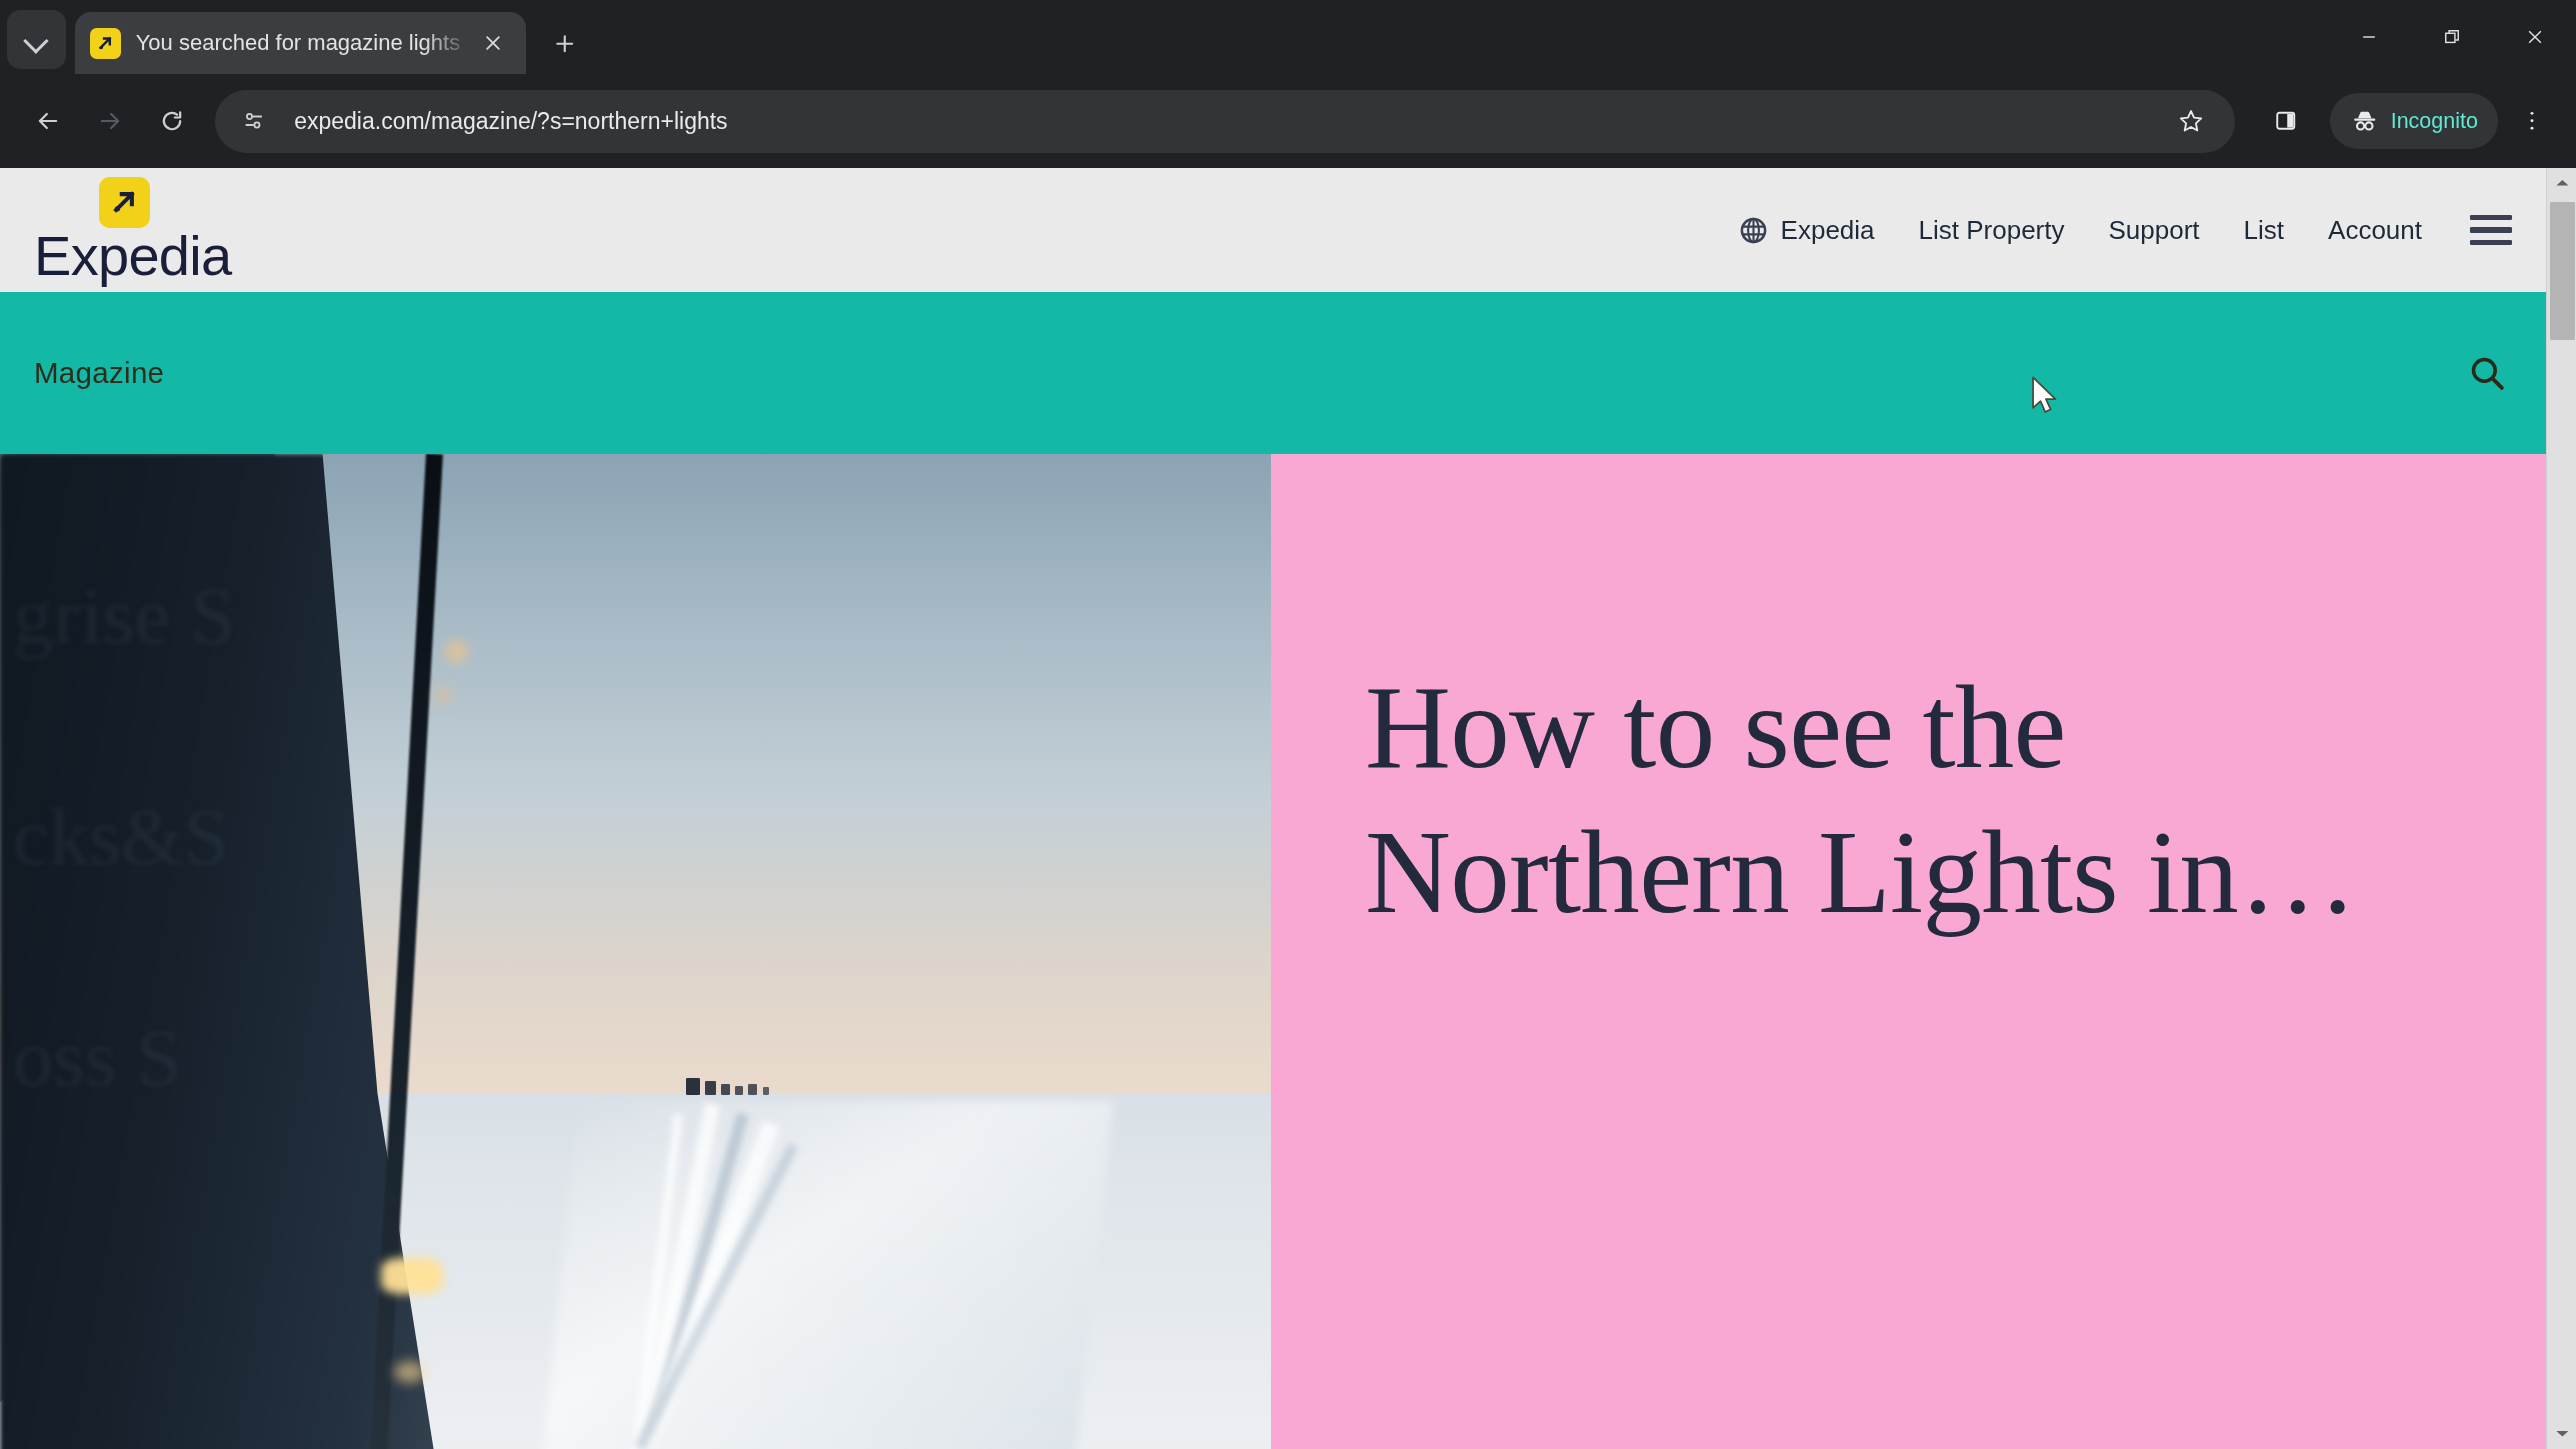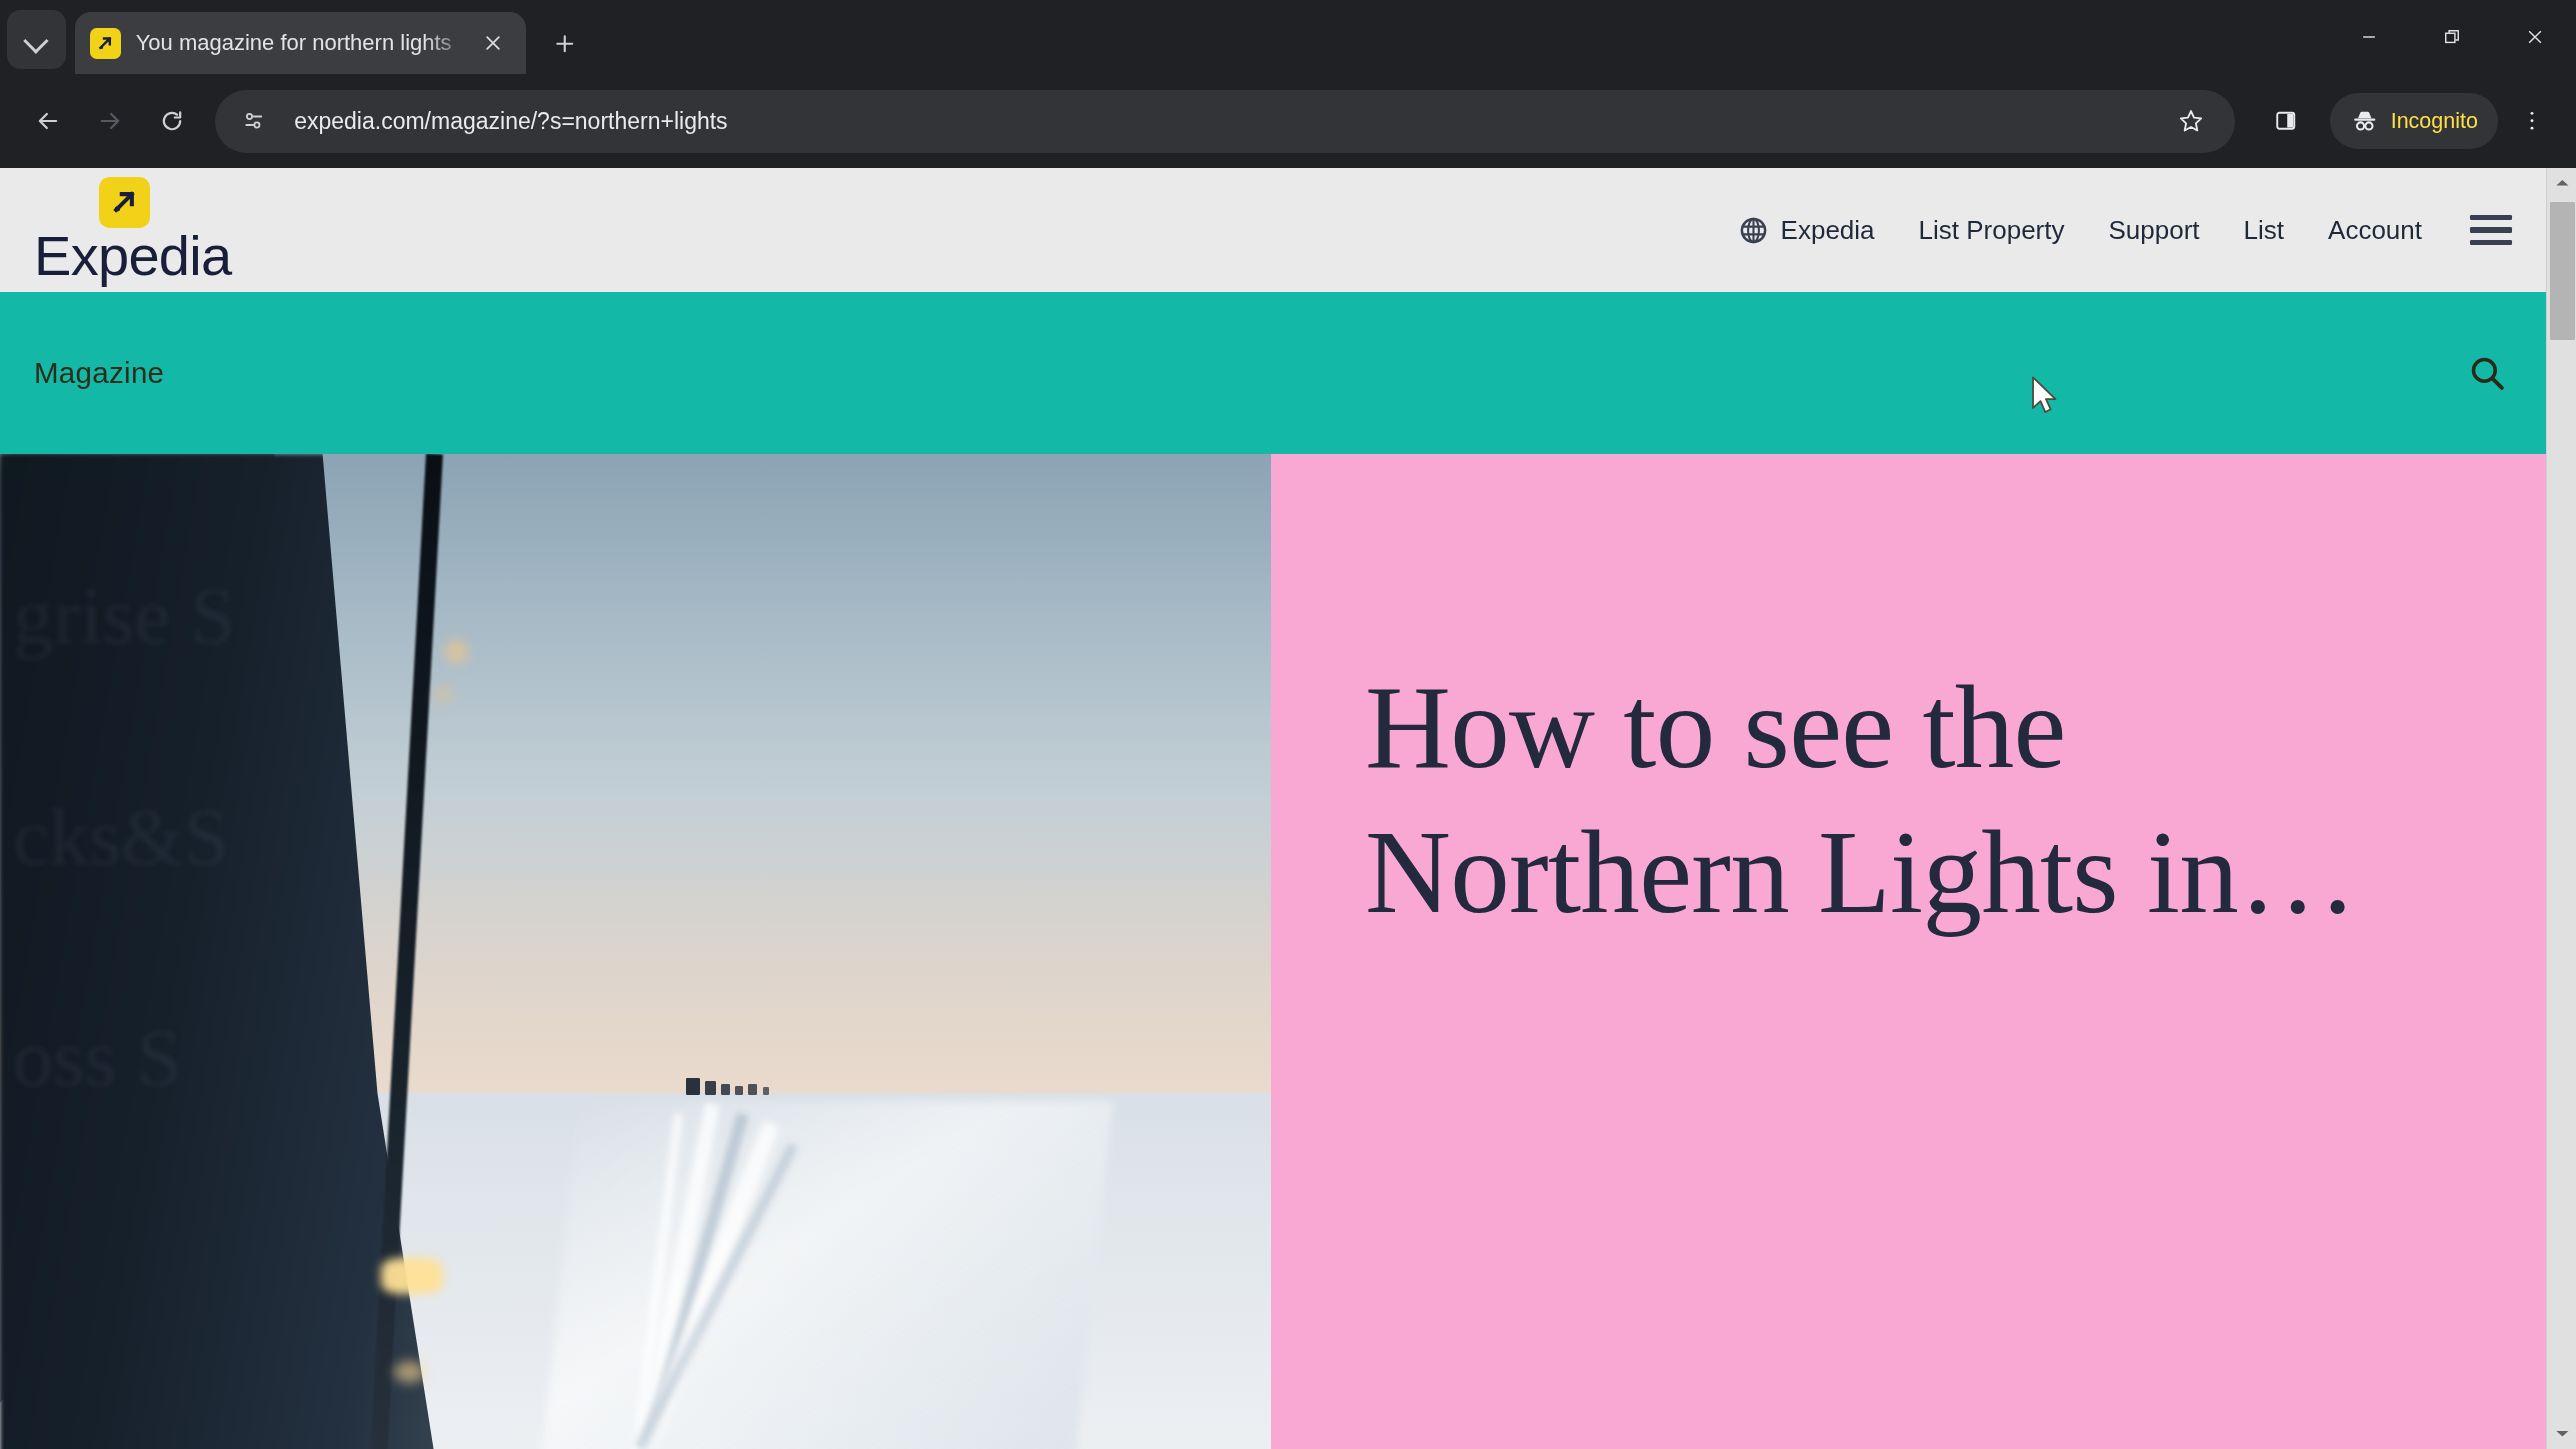--- a/index.html
+++ b/index.html
@@ -99,21 +99,21 @@
   .star-btn{width:59px;height:59px;border-radius:50%;display:flex;align-items:center;justify-content:center;cursor:pointer;flex:0 0 auto;}
   .star-btn svg{width:28px;height:28px;}
   .side-btn{width:59px;height:59px;border-radius:50%;display:flex;align-items:center;justify-content:center;cursor:pointer;flex:0 0 auto;margin-left:4px;}
   .side-btn svg{width:25.5px;height:25.5px;}
   .incognito {
     height:56px; border-radius:28px; background:#333438;
     display:flex;align-items:center;padding:0 20px;margin-left:14.8px;
     cursor:pointer;flex:0 0 auto;
   }
   .incognito svg{width:29.5px;height:29.5px;margin-right:10.7px;}
-  .incognito span{color:#fde047;font-size:21.5px;white-space:nowrap;}
+  .incognito span{color:#5eead4;font-size:21.5px;white-space:nowrap;}
   .menu-btn{width:54px;height:59px;display:flex;align-items:center;justify-content:center;cursor:pointer;flex:0 0 auto;margin-left:6.7px;}
   .menu-btn svg{width:20px;height:25.5px;}
 
   
   .viewport {
     position:absolute; left:0; top:168px; width:2576px; height:1281px;
     background:#e5e3df; overflow:hidden;
   }
   .page { position:absolute; left:0; top:0; width:2546px; height:1281px; }
 
@@ -261,21 +261,21 @@
       <span class="chev"></span>
     </div>
 
     <div class="tab">
       <span class="favicon">
         <svg viewBox="0 0 32 32">
             <path d="M9 22 L22 9 M14 9 H22 V17" stroke="#191e3b" stroke-width="3.4" fill="none" stroke-linecap="square"></path>
             <circle cx="10.5" cy="21.5" r="2.1" fill="#191e3b"></circle>
           </svg>
       </span>
-      <span class="tab-title">You magazine for northern lights</span>
+      <span class="tab-title">You searched for magazine lights</span>
       <span class="tab-close">
         <svg viewBox="0 0 24 24">
             <path d="M5 5 L19 19 M19 5 L5 19" stroke="#d9dadd" stroke-width="2.2" stroke-linecap="round"></path>
           </svg>
       </span>
     </div>
 
     <div class="newtab">
       <svg viewBox="0 0 24 24">
           <path d="M12 5 V19 M5 12 H19" stroke="#cfd0d3" stroke-width="2" stroke-linecap="round"></path>

